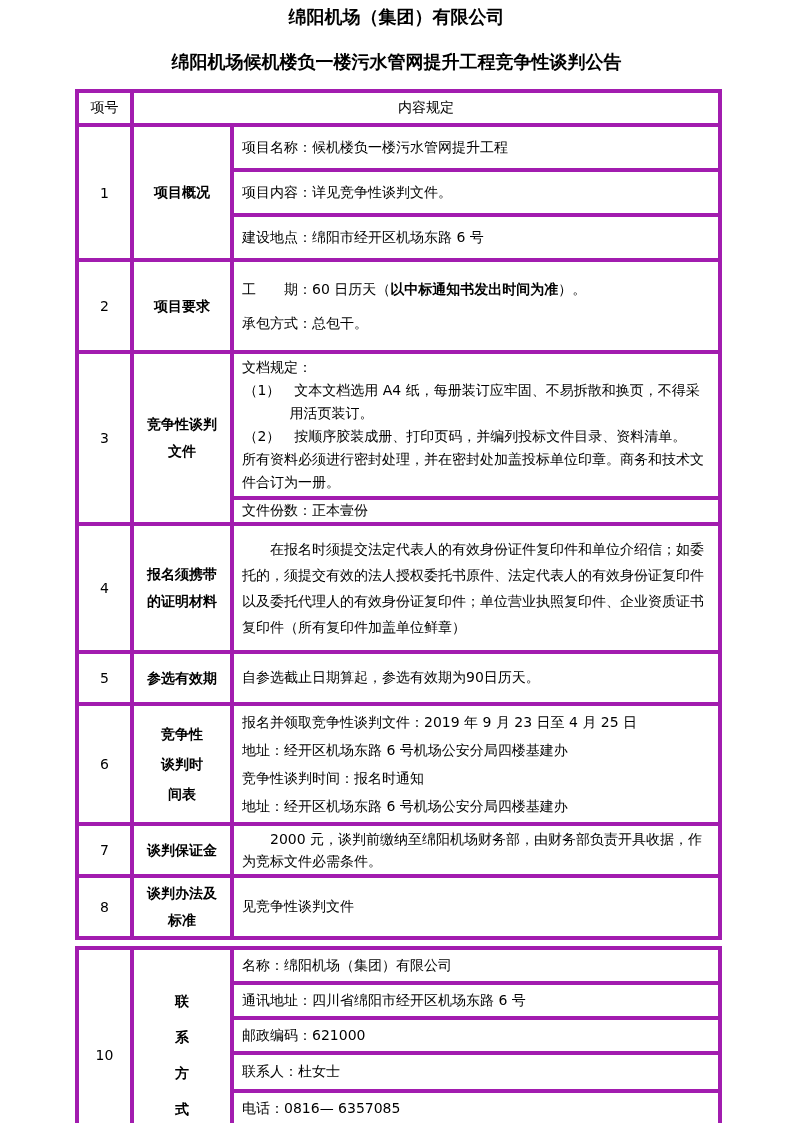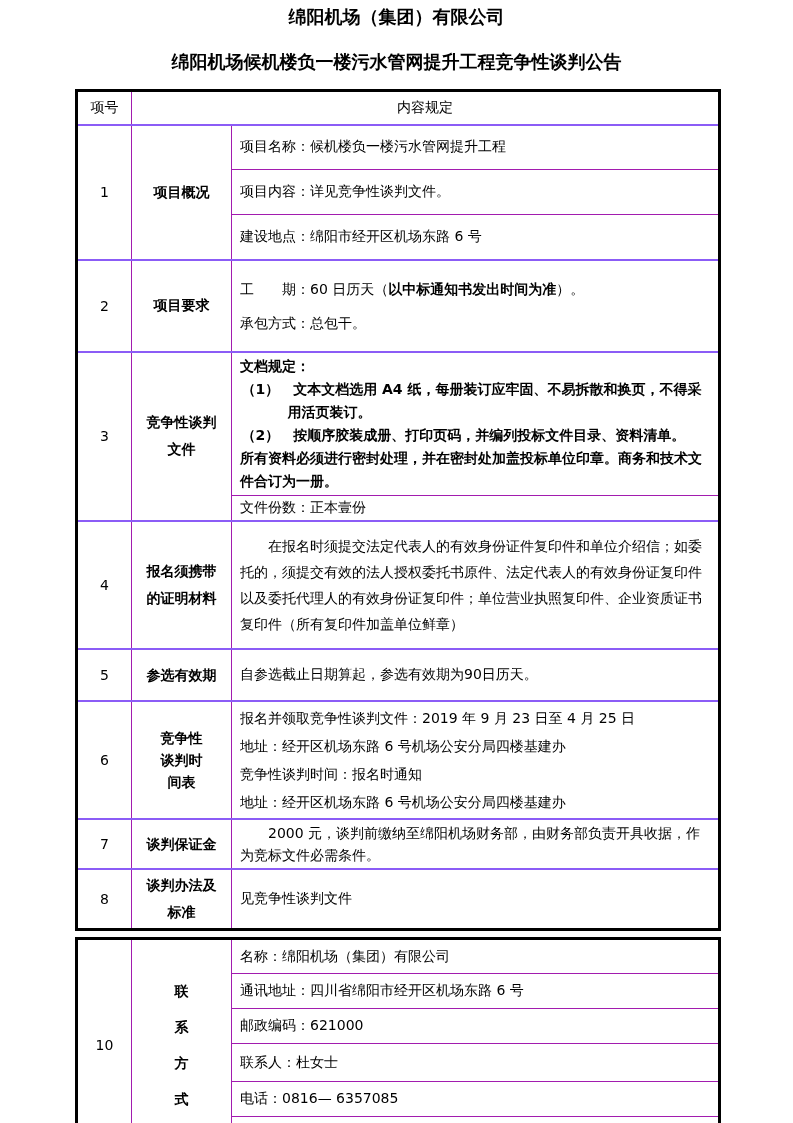--- a/index.html
+++ b/index.html
@@ -29,40 +29,40 @@
   .tbl-wrap { width: 643px; margin: 15px auto 0 auto; }
 
   table.doc-table {
     border-collapse: collapse;
     table-layout: fixed;
     width: 643px;
     font-size: 14px;
     border: 3px solid #000;
   }
   table.doc-table td {
-    border: 1px solid #a21caf;
+    border: 4px solid #a21caf;
     vertical-align: middle;
     padding: 2px 8px;
     overflow: hidden;
   }
   tr.major > td { border-top: 2px solid #8b5cf6; }
 
   td.no-cell, td.cat-cell {
     text-align: center;
     padding: 2px 3px;
   }
   td.cat-cell { white-space: pre-line; line-height: 27px; font-weight: bold; }
-  td.cat-wide-lh { line-height: 22px; }
+  td.cat-wide-lh { line-height: 30px; }
   td.contact-label { line-height: 36px; }
   td.header-cell { text-align: center; font-size: 14px; }
 
   td p { margin: 0; }
   .lh-lg p { line-height: 34px; }
   .lh-md p { line-height: 28px; }
-  .lh-sm p { line-height: 23px; font-weight: bold; }
+  .lh-sm p { line-height: 23px; }
   .lh-xs p { line-height: 22px; }
   .indent2 { text-indent: 2em; }
   .hang {
     padding-left: 3.4em;
     text-indent: -3.3em;
   }
   .mt6 { margin-top: 6px; }
 </style>
 </head>
 <body>

